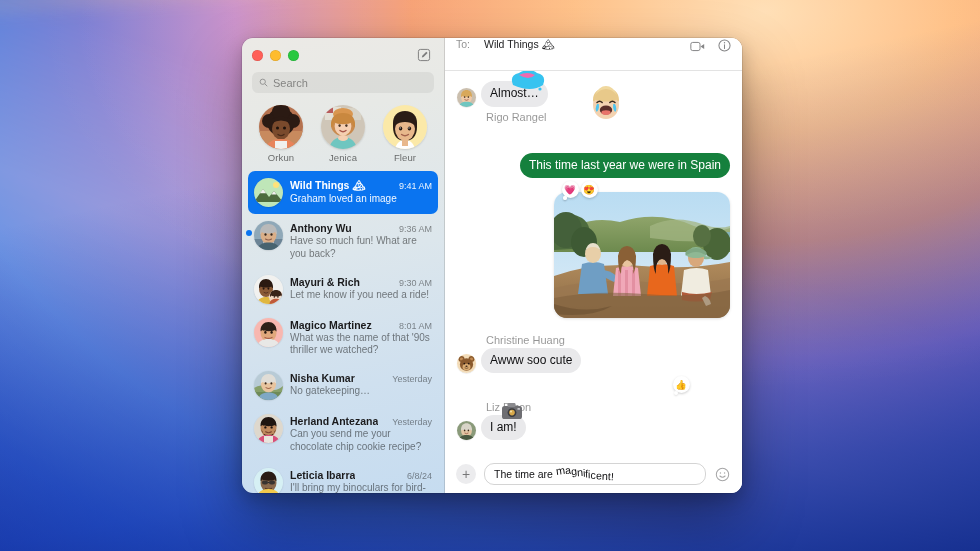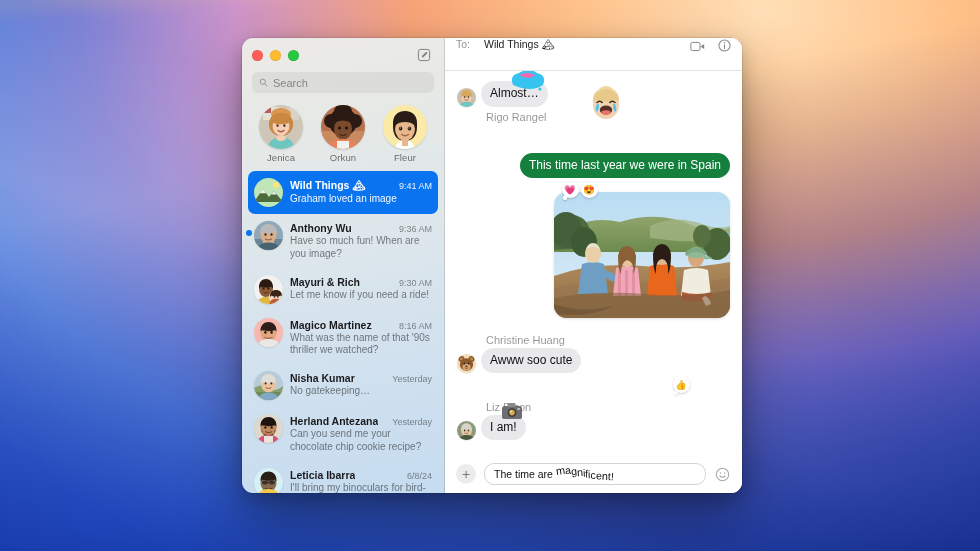--- a/index.html
+++ b/index.html
@@ -372,20 +372,40 @@
             <svg width="9" height="9" viewBox="0 0 12 12" fill="none" stroke="#4a4a4c" stroke-width="1.3">
               <circle cx="5" cy="5" r="3.5"></circle>
                 <path d="M7.8 7.8 11 11"></path>
             </svg>
           </span>
           <span class="s-txt">Search</span>
         </div>
       </div>
 
       <div class="pins">
+        <div class="pin">
+          <div class="pin-av">
+            <svg viewBox="0 0 44 44" width="44" height="44">
+              <rect width="44" height="44" fill="#b5724f"></rect>
+              <rect y="26" width="44" height="18" fill="#c88a5e"></rect>
+              <circle cx="22" cy="17" r="14" fill="#2b1a13"></circle>
+              <circle cx="10" cy="16" r="7" fill="#2b1a13"></circle>
+              <circle cx="34" cy="16" r="7" fill="#2b1a13"></circle>
+              <circle cx="22" cy="7" r="9" fill="#2b1a13"></circle>
+              <ellipse cx="22" cy="24" rx="9" ry="10.5" fill="#7a4a2c"></ellipse>
+              <path d="M13 18q9-5 18 0v-4q-9-5-18 0z" fill="#2b1a13"></path>
+              <ellipse cx="18.5" cy="23" rx="1.5" ry="1.5" fill="#1d120c"></ellipse>
+              <ellipse cx="25.5" cy="23" rx="1.5" ry="1.5" fill="#1d120c"></ellipse>
+              <path d="M19 29.5q3 2.2 6 0" stroke="#4a2a18" stroke-width="1.4" fill="none" stroke-linecap="round"></path>
+              <path d="M6 44c2-7 8-10 16-10s14 3 16 10z" fill="#e8835a"></path>
+              <path d="M16 36h12v8H16z" fill="#f0f0ee"></path>
+            </svg>
+          </div>
+          <div class="pin-name">Orkun</div>
+        </div>
         <div class="pin">
           <div class="pin-av">
             <svg viewBox="0 0 44 44" width="44" height="44">
               <rect width="44" height="44" fill="#cfc6b8"></rect>
               <rect x="4" y="2" width="16" height="13" fill="#e3e0d6"></rect>
               <rect x="4" y="2" width="8" height="6" fill="#b85c5c"></rect>
               <rect x="22" y="3" width="18" height="12" fill="#d8d3c6"></rect>
               <ellipse cx="22" cy="20" rx="12" ry="11" fill="#c98a4e"></ellipse>
               <ellipse cx="22" cy="21" rx="8.4" ry="9.6" fill="#f5cfb2"></ellipse>
               <ellipse cx="22" cy="9" rx="10" ry="6" fill="#d9964f"></ellipse>
@@ -395,40 +415,20 @@
               <path d="M19 25.5q3 2.4 6 0" stroke="#a8564a" stroke-width="1.4" fill="none" stroke-linecap="round"></path>
               <path d="M8 44c1.5-8 6.5-12 14-12s12.5 4 14 12z" fill="#6fc6c0"></path>
               <ellipse cx="22" cy="33" rx="5" ry="3" fill="#f5cfb2"></ellipse>
             </svg>
           </div>
           <div class="pin-name">Jenica</div>
         </div>
         <div class="pin">
           <div class="pin-av">
             <svg viewBox="0 0 44 44" width="44" height="44">
-              <rect width="44" height="44" fill="#b5724f"></rect>
-              <rect y="26" width="44" height="18" fill="#c88a5e"></rect>
-              <circle cx="22" cy="17" r="14" fill="#2b1a13"></circle>
-              <circle cx="10" cy="16" r="7" fill="#2b1a13"></circle>
-              <circle cx="34" cy="16" r="7" fill="#2b1a13"></circle>
-              <circle cx="22" cy="7" r="9" fill="#2b1a13"></circle>
-              <ellipse cx="22" cy="24" rx="9" ry="10.5" fill="#7a4a2c"></ellipse>
-              <path d="M13 18q9-5 18 0v-4q-9-5-18 0z" fill="#2b1a13"></path>
-              <ellipse cx="18.5" cy="23" rx="1.5" ry="1.5" fill="#1d120c"></ellipse>
-              <ellipse cx="25.5" cy="23" rx="1.5" ry="1.5" fill="#1d120c"></ellipse>
-              <path d="M19 29.5q3 2.2 6 0" stroke="#4a2a18" stroke-width="1.4" fill="none" stroke-linecap="round"></path>
-              <path d="M6 44c2-7 8-10 16-10s14 3 16 10z" fill="#e8835a"></path>
-              <path d="M16 36h12v8H16z" fill="#f0f0ee"></path>
-            </svg>
-          </div>
-          <div class="pin-name">Orkun</div>
-        </div>
-        <div class="pin">
-          <div class="pin-av">
-            <svg viewBox="0 0 44 44" width="44" height="44">
               <rect width="44" height="44" fill="#fbe9a8"></rect>
               <path d="M22 6c8 0 12 5 12 12v4c0 9-5 14-12 14s-12-5-12-14v-4c0-7 4-12 12-12z" fill="#2a1d16"></path>
               <ellipse cx="22" cy="24" rx="10" ry="11.5" fill="#e8b88c"></ellipse>
               <path d="M11 18c0-7 5-11 11-11s11 4 11 11c0 2-1 3-2 2-3-4-15-4-18 0-1 1-2 0-2-2z" fill="#2a1d16"></path>
               <ellipse cx="17.6" cy="23.5" rx="1.7" ry="1.9" fill="#241812"></ellipse>
               <ellipse cx="26.4" cy="23.5" rx="1.7" ry="1.9" fill="#241812"></ellipse>
               <ellipse cx="17.2" cy="22.9" rx=".55" ry=".6" fill="#fff"></ellipse>
               <ellipse cx="26" cy="22.9" rx=".55" ry=".6" fill="#fff"></ellipse>
               <path d="M18.6 29.5q3.4 2.6 6.8 0" stroke="#a3624c" stroke-width="1.5" fill="none" stroke-linecap="round"></path>
               <path d="M12 44c1.5-6 5-9 10-9s8.5 3 10 9z" fill="#ffffff"></path>
@@ -473,21 +473,21 @@
               <path d="M11.5 18q3 2 6 0" stroke="#8a5a48" stroke-width="1.1" fill="none" stroke-linecap="round"></path>
               <path d="M9 21q5.5 3 11 0v3H9z" fill="#c9c9c9"></path>
               <path d="M3 29c1-5 5-7.5 11.5-7.5S25 24 26 29z" fill="#47636f"></path>
             </svg>
           </div>
           <div class="c-body">
             <div class="c-top">
               <span class="c-name">Anthony Wu</span>
               <span class="c-time">9:36 AM</span>
             </div>
-            <div class="c-prev">Have so much fun! When are you image?</div>
+            <div class="c-prev">Have so much fun! What are you back?</div>
           </div>
         </div>
 
         <div class="convo">
           <div class="c-av">
             <svg viewBox="0 0 29 29" width="29" height="29">
               <rect width="29" height="29" fill="#f1f1ef"></rect>
               <ellipse cx="12" cy="14" rx="7" ry="8" fill="#8a5a36"></ellipse>
               <path d="M5 12c0-5 3-8 7-8s7 3 7 8c0 2-1 1-1.6-.6-2.6 1.6-8.2 1.6-10.8 0C6 13 5 14 5 12z" fill="#2b1a11"></path>
               <ellipse cx="9.6" cy="13.6" rx="1" ry="1.1" fill="#241610"></ellipse>
@@ -520,21 +520,21 @@
               <ellipse cx="17.6" cy="14.4" rx="1.2" ry="1.3" fill="#241810"></ellipse>
               <path d="M10 10.6q1.8-1 3.2 0M15.8 10.6q1.8-1 3.2 0" stroke="#2e2019" stroke-width="1.1" fill="none" stroke-linecap="round"></path>
               <path d="M11 19.4q3.5 2 7 0" stroke="#a85f49" stroke-width="1.2" fill="none" stroke-linecap="round"></path>
               <path d="M10.5 21.5q4 2.2 8 0v1.6q-4 2-8 0z" fill="#5a4334"></path>
               <path d="M3 29c1-5.5 5.2-8 11.5-8S25 23.5 26 29z" fill="#e8e8e6"></path>
             </svg>
           </div>
           <div class="c-body">
             <div class="c-top">
               <span class="c-name">Magico Martinez</span>
-              <span class="c-time">8:16 AM</span>
+              <span class="c-time">8:01 AM</span>
             </div>
             <div class="c-prev">What was the name of that '90s thriller we watched?</div>
           </div>
         </div>
 
         <div class="convo">
           <div class="c-av">
             <svg viewBox="0 0 29 29" width="29" height="29">
               <rect width="29" height="29" fill="#b8cbd6"></rect>
               <path d="M0 20h29v9H0z" fill="#6e8a58"></path>

